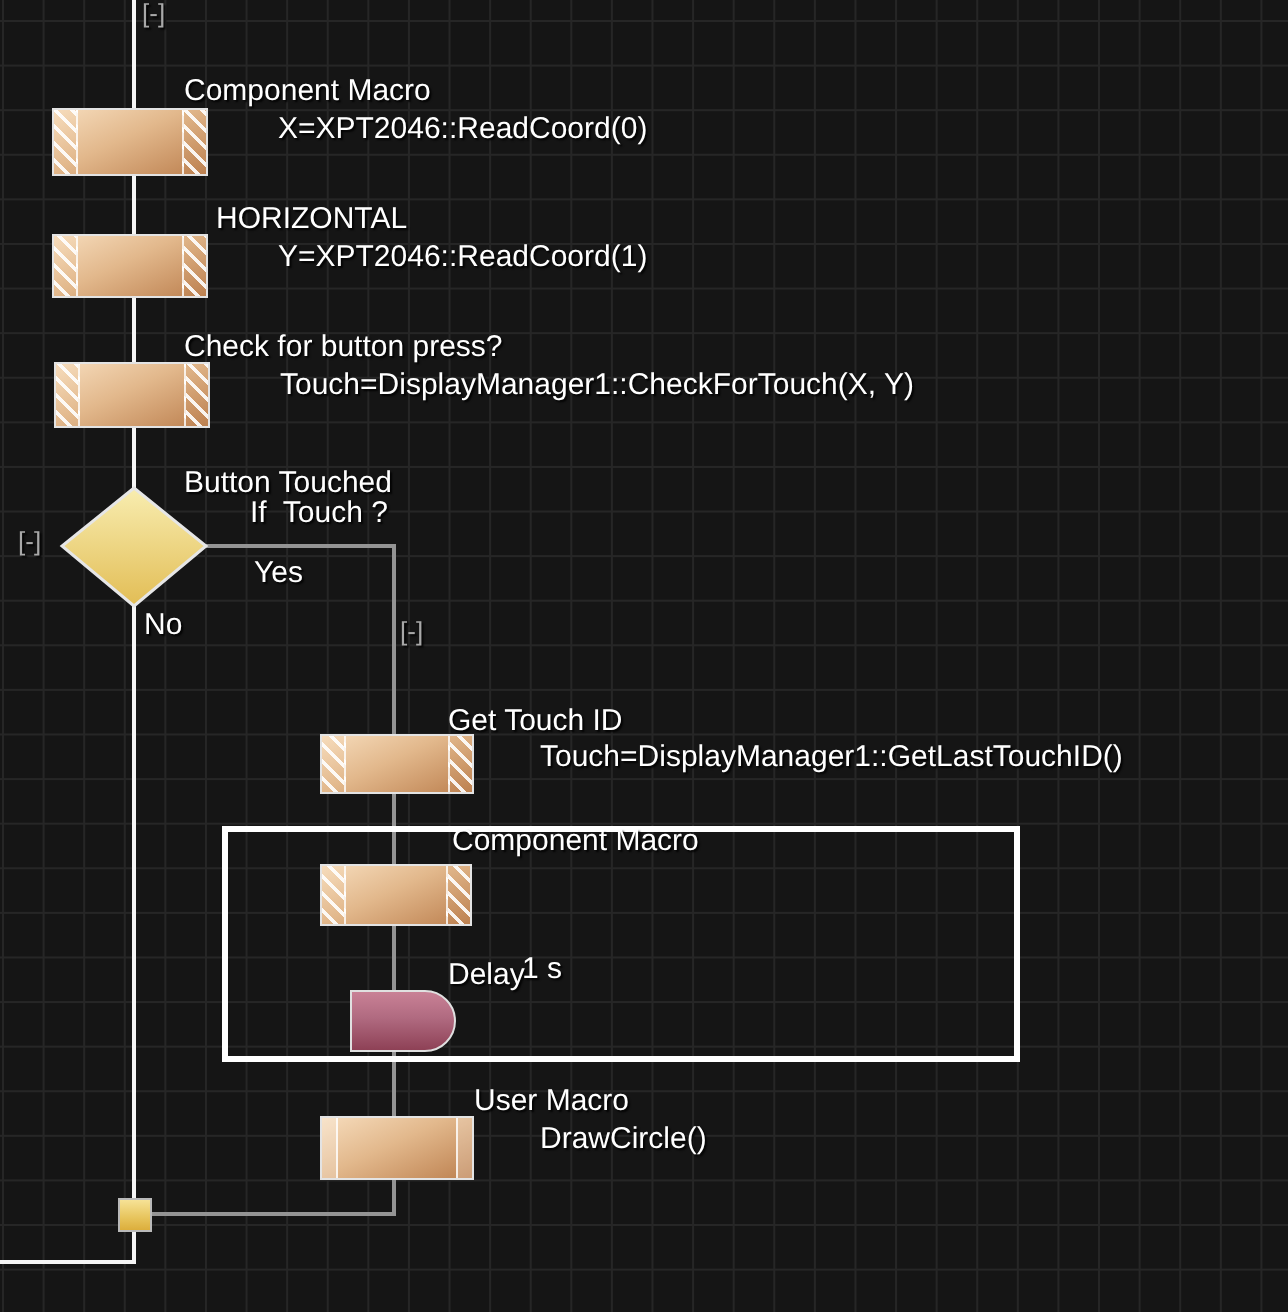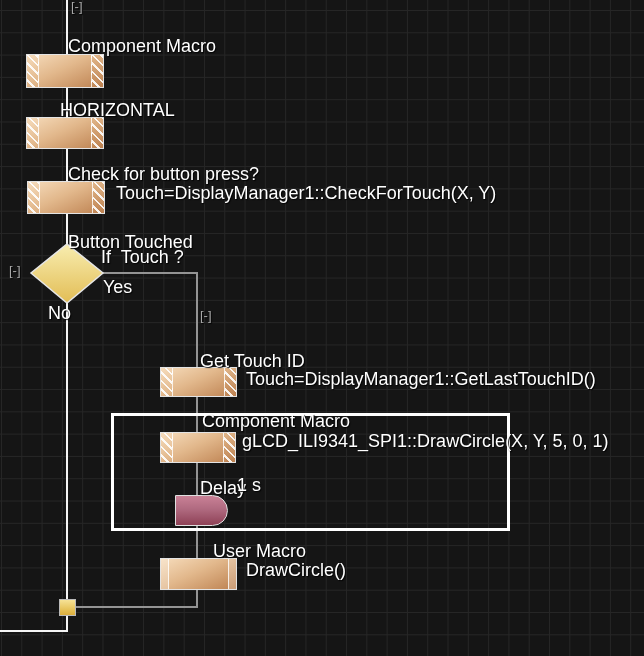--- a/index.html
+++ b/index.html
@@ -11,25 +11,26 @@
     background-image:
       linear-gradient(to right,#262626 1px,transparent 1px),
       linear-gradient(to bottom,#262626 1px,transparent 1px);
     background-size:20.3px 22.3px;
     background-position:1px 10px;
     font-family:"Liberation Sans",sans-serif;
   }
   .txt{
     position:absolute;
     color:#ffffff;
-    font-size:18px;
+    font-size:15px;
     line-height:14px;
     white-space:pre;
     text-shadow:1px 1px 1px rgba(0,0,0,.9);
     z-index:6;
+    margin-left:24px;
   }
   .line{position:absolute;z-index:2;}
   .line.white{background:#f5f5f5;z-index:3;}
   .line.gray{background:#949494;}
   .macro-box{
     position:absolute;
     background:linear-gradient(155deg,#f6dcbc 0%,#e2b88c 45%,#bd8150 100%);
     border:1px solid #e3e3e3;
     box-sizing:border-box;
     z-index:4;
@@ -91,26 +92,28 @@
 
   <div class="collapse" style="left:71px;top:0px;">[-]</div>
   <div class="collapse" style="left:9px;top:264px;">[-]</div>
   <div class="collapse" style="left:200px;top:309px;">[-]</div>
 
   <div class="txt" style="left:68px;top:39px;">Component Macro</div>
   <div class="macro-box" style="left:26px;top:54px;width:78px;height:34px;">
     <span class="band left"></span>
     <span class="band right"></span>
   </div>
+  <div class="txt" style="left:115px;top:58px;">X=XPT2046::ReadCoord(0)</div>
 
-  <div class="txt" style="left:60px;top:103px;">HORIZONTAL</div>
+  <div class="txt" style="left:84px;top:103px;">HORIZONTAL</div>
   <div class="macro-box" style="left:26px;top:117px;width:78px;height:32px;">
     <span class="band left"></span>
     <span class="band right"></span>
   </div>
+  <div class="txt" style="left:115px;top:122px;">Y=XPT2046::ReadCoord(1)</div>
 
   <div class="txt" style="left:68px;top:167px;">Check for button press?</div>
   <div class="macro-box" style="left:27px;top:181px;width:78px;height:33px;">
     <span class="band left"></span>
     <span class="band right"></span>
   </div>
   <div class="txt" style="left:116px;top:186px;">Touch=DisplayManager1::CheckForTouch(X, Y)</div>
 
   <div class="txt" style="left:68px;top:235px;text-align:center;">Button Touched</div>
   <svg class="diamond" style="left:29px;top:243px;" width="76" height="62" viewBox="0 0 76 62">
@@ -131,21 +134,20 @@
     <span class="band left"></span>
     <span class="band right"></span>
   </div>
   <div class="txt" style="left:246px;top:372px;">Touch=DisplayManager1::GetLastTouchID()</div>
 
   <div class="txt" style="left:202px;top:414px;">Component Macro</div>
   <div class="macro-box" style="left:160px;top:432px;width:76px;height:31px;">
     <span class="band left"></span>
     <span class="band right"></span>
   </div>
-  <div class="txt" style="left:242px;top:434px;">gLCD_ILI9341_SPI1::DrawCircle(X, Y, 5, 0, 1)</div>
 
   <div class="txt" style="left:200px;top:481px;">Delay</div>
   <div class="delay-shape" style="left:175px;top:495px;width:53px;height:31px;"></div>
   <div class="txt" style="left:237px;top:478px;">1 s</div>
 
   <div class="txt" style="left:213px;top:544px;">User Macro</div>
   <div class="macro-box user" style="left:160px;top:558px;width:77px;height:32px;">
     <span class="band left"></span>
     <span class="band right"></span>
   </div>

